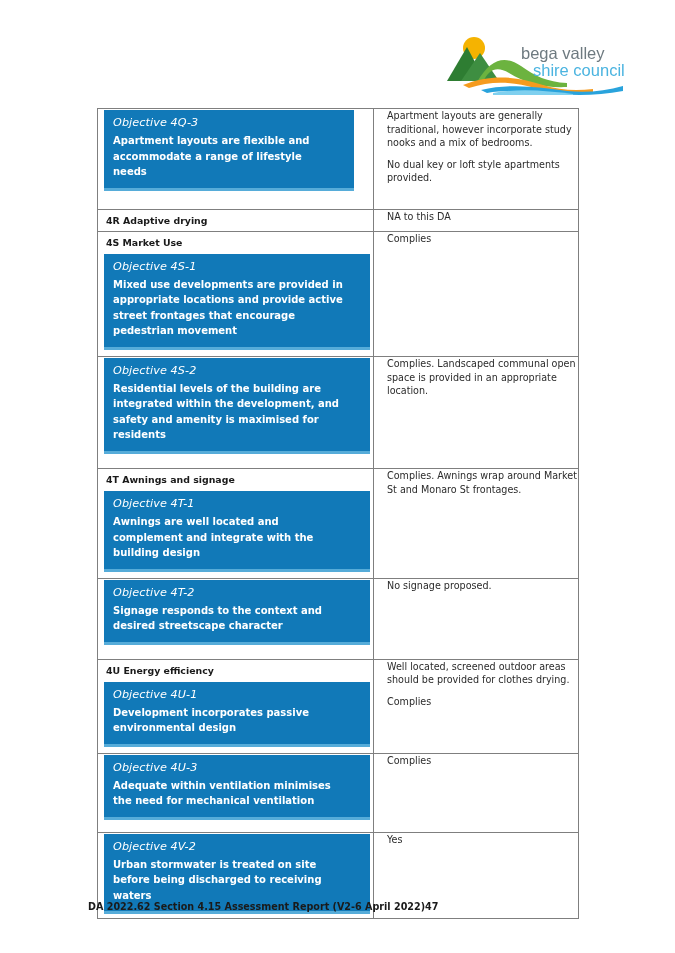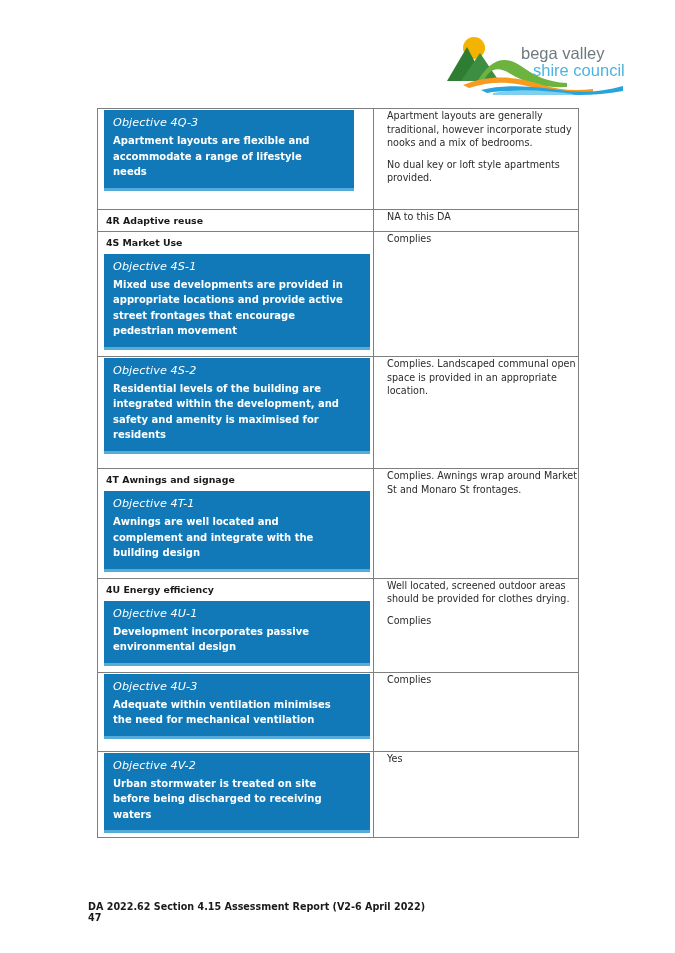--- a/index.html
+++ b/index.html
@@ -105,21 +105,20 @@
   #footer {
     position: absolute;
     left: 88px; top: 901px;
     width: 500px;
     display: flex;
     align-items: baseline;
     font-family: "DejaVu Sans", sans-serif;
     font-size: 9.6px;
     font-weight: bold;
     color: #1a1a1a;
-    flex-direction: column;
   }
 </style>
 </head>
 <body>
 
 <div id="header">
   <div id="logo">
     <svg width="190" height="62" viewBox="0 0 190 62" xmlns="http://www.w3.org/2000/svg">
 
       <circle cx="27" cy="15" r="11" fill="#f5b301"></circle>
@@ -155,21 +154,21 @@
             </div>
             <div class="cell-pad" style="height: 14px;"></div>
           </td>
           <td class="right-cell">
             <p>Apartment layouts are generally traditional, however incorporate study nooks and a mix of bedrooms.</p>
             <p>No dual key or loft style apartments provided.</p>
           </td>
         </tr>
         <tr>
           <td class="left-cell">
-            <div class="sect-head">4R Adaptive reuse</div>
+            <div class="sect-head">4R Adaptive drying</div>
             <div class="cell-pad" style="height: 0px;"></div>
           </td>
           <td class="right-cell">
             <p>NA to this DA</p>
           </td>
         </tr>
         <tr>
           <td class="left-cell">
             <div class="sect-head">4S Market Use</div>
             <div class="obj-box wide">
@@ -198,20 +197,32 @@
           <td class="left-cell">
             <div class="sect-head">4T Awnings and signage</div>
             <div class="obj-box wide">
               <div class="obj-title">Objective 4T-1</div>
               <div class="obj-text">Awnings are well located and complement and integrate with the building design</div>
             </div>
             <div class="cell-pad" style="height: 2px;"></div>
           </td>
           <td class="right-cell">
             <p>Complies. Awnings wrap around Market St and Monaro St frontages.</p>
+          </td>
+        </tr>
+        <tr>
+          <td class="left-cell">
+            <div class="obj-box wide">
+              <div class="obj-title">Objective 4T-2</div>
+              <div class="obj-text">Signage responds to the context and desired streetscape character</div>
+            </div>
+            <div class="cell-pad" style="height: 10px;"></div>
+          </td>
+          <td class="right-cell">
+            <p>No signage proposed.</p>
           </td>
         </tr>
         <tr>
           <td class="left-cell">
             <div class="sect-head">4U Energy efficiency</div>
             <div class="obj-box wide">
               <div class="obj-title">Objective 4U-1</div>
               <div class="obj-text">Development incorporates passive environmental design</div>
             </div>
             <div class="cell-pad" style="height: 2px;"></div>

